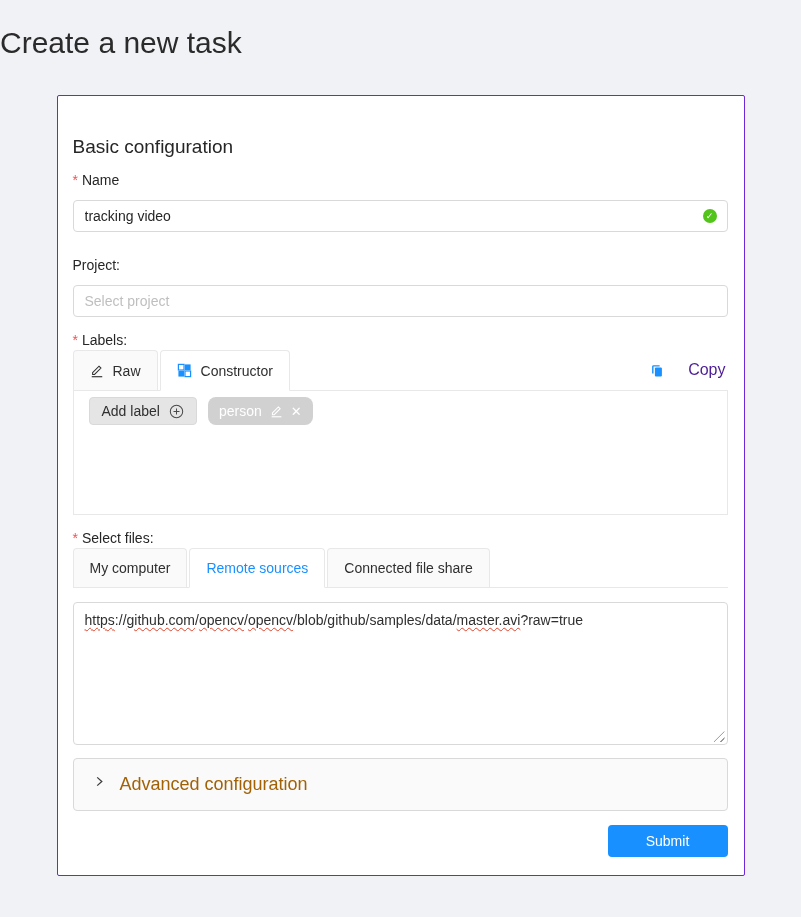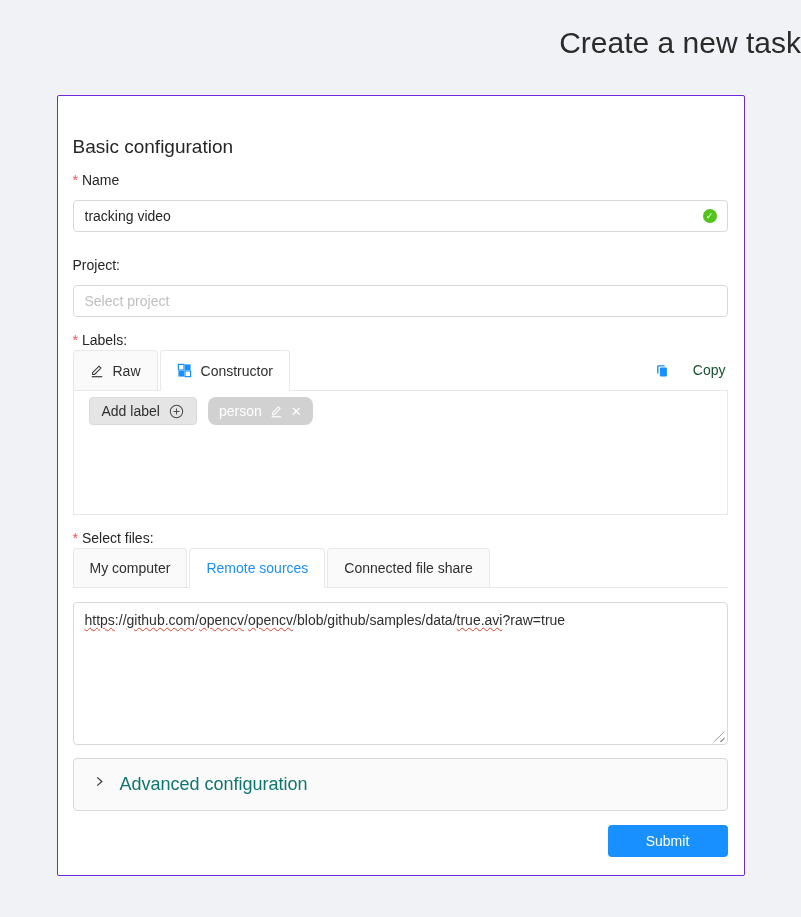--- a/index.html
+++ b/index.html
@@ -4,21 +4,21 @@
 <style>
   * { box-sizing: border-box; margin: 0; padding: 0; }
   html, body { width: 801px; height: 917px; }
   body {
     background: #f0f2f5;
     font-family: "Liberation Sans", sans-serif;
     color: #262626;
     overflow: hidden;
   }
   .page-title {
-    text-align: right;
+    text-align: left;
     font-size: 30px;
     font-weight: 400;
     color: #2b2b2b;
     padding-top: 25px;
     line-height: 36px;
   }
   .card {
     width: 688px;
     margin: 34px auto 0;
     background: #fff;
@@ -95,22 +95,22 @@
     margin-bottom: -1px;
     border-bottom: 1px solid #fff;
   }
   .tab.active-blue { color: #1890ff; }
   .tab-extra {
     margin-left: auto;
     align-self: center;
     display: flex;
     align-items: center;
     gap: 24px;
-    color: #14532d;
-    font-size: 14px;
+    color: #4c1d95;
+    font-size: 16px;
     cursor: pointer;
     padding-right: 2px;
   }
   
   .labels-box {
     border: 1px solid #e8e8e8;
     border-top: none;
     height: 124px;
     padding: 6px 0 0 15px;
     display: flex;
@@ -178,21 +178,21 @@
     margin-top: 13px;
     height: 53px;
     background: #fafafa;
     border: 1px solid #d9d9d9;
     border-radius: 4px;
     display: flex;
     align-items: center;
     gap: 15px;
     padding: 0 20px;
     font-size: 18px;
-    color: #0f766e;
+    color: #a16207;
     cursor: pointer;
   }
   .advanced .chev { display: flex; margin-top: -6px; }
   
   .submit-row { margin-top: 14px; display: flex; justify-content: flex-end; }
   .submit-btn {
     width: 120px;
     height: 32px;
     background: #1890ff;
     border: none;
@@ -285,21 +285,21 @@
       <span>My computer</span>
     </div>
     <div class="tab active active-blue" style="height:40px;">
       <span>Remote sources</span>
     </div>
     <div class="tab" style="height:39px;">
       <span>Connected file share</span>
     </div>
   </div>
   <div class="url-area">
-    <span><span class="misspelled">https</span><span>://</span><span class="misspelled">github.com</span><span>/</span><span class="misspelled">opencv</span><span>/</span><span class="misspelled">opencv</span><span>/blob/github/samples/data/</span><span class="misspelled">true.avi</span><span>?raw=true</span></span>
+    <span><span class="misspelled">https</span><span>://</span><span class="misspelled">github.com</span><span>/</span><span class="misspelled">opencv</span><span>/</span><span class="misspelled">opencv</span><span>/blob/github/samples/data/</span><span class="misspelled">master.avi</span><span>?raw=true</span></span>
     <span class="resize-grip"></span>
   </div>
 
   <div class="advanced">
     <span class="icon chev">
       <svg width="11" height="11" viewBox="0 0 12 12">
           <polyline points="3.5,1.5 8.5,6 3.5,10.5" fill="none" stroke="#3c3c3c" stroke-width="1.4"></polyline>
         </svg>
     </span>
     <span>Advanced configuration</span>

